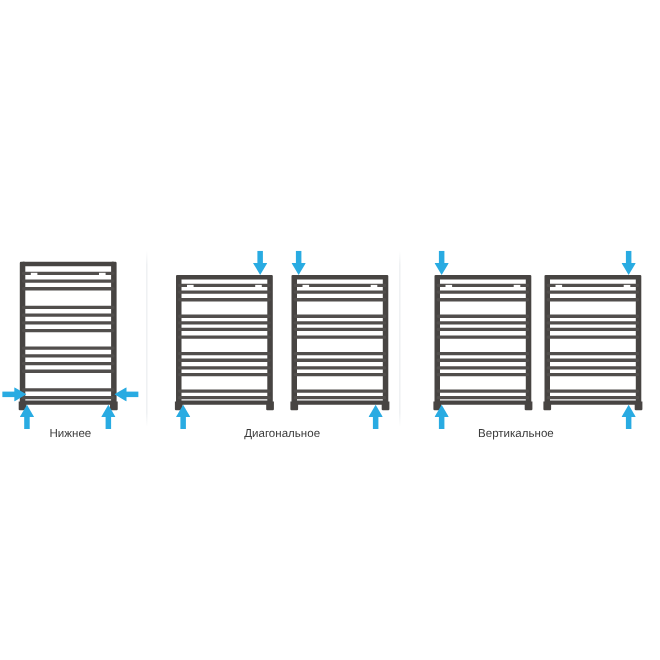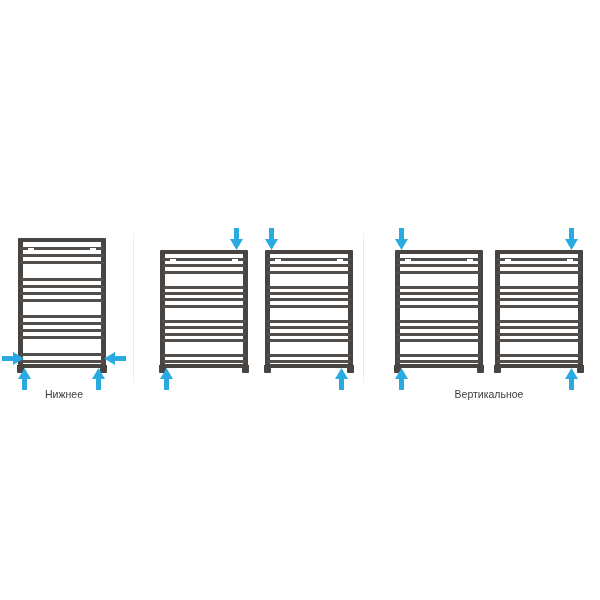--- a/index.html
+++ b/index.html
@@ -54,21 +54,22 @@
 </head>
 <body>
 
 <div id="stage">
 
 
   <div class="divider" style="left:133px;"></div>
   <div class="divider" style="left:363px;"></div>
 
   <div class="caption" style="left:18px;width:92px;">Нижнее</div>
-  <div class="caption" style="left:395px;width:188px;">Вертикальное</div>
+  <div class="caption" style="left:160px;width:193px;">Диагональное</div>
+  <div class="caption" style="left:375px;width:188px;">Вертикальное</div>
 
 <div class="rail" style="left: 18px; top: 238px; width: 88px; height: 130px;">
       <div class="post left" style="height: 130px;"></div>
       <div class="post right" style="height: 130px;"></div>
       <div class="rung thick" style="top: 0px;"></div>
       <div class="rung" style="top: 9px;">
         <div class="notch" style="left: 8px;"></div>
         <div class="notch" style="right: 8px;"></div>
       </div>
       <div class="rung" style="top: 16px;"></div>

